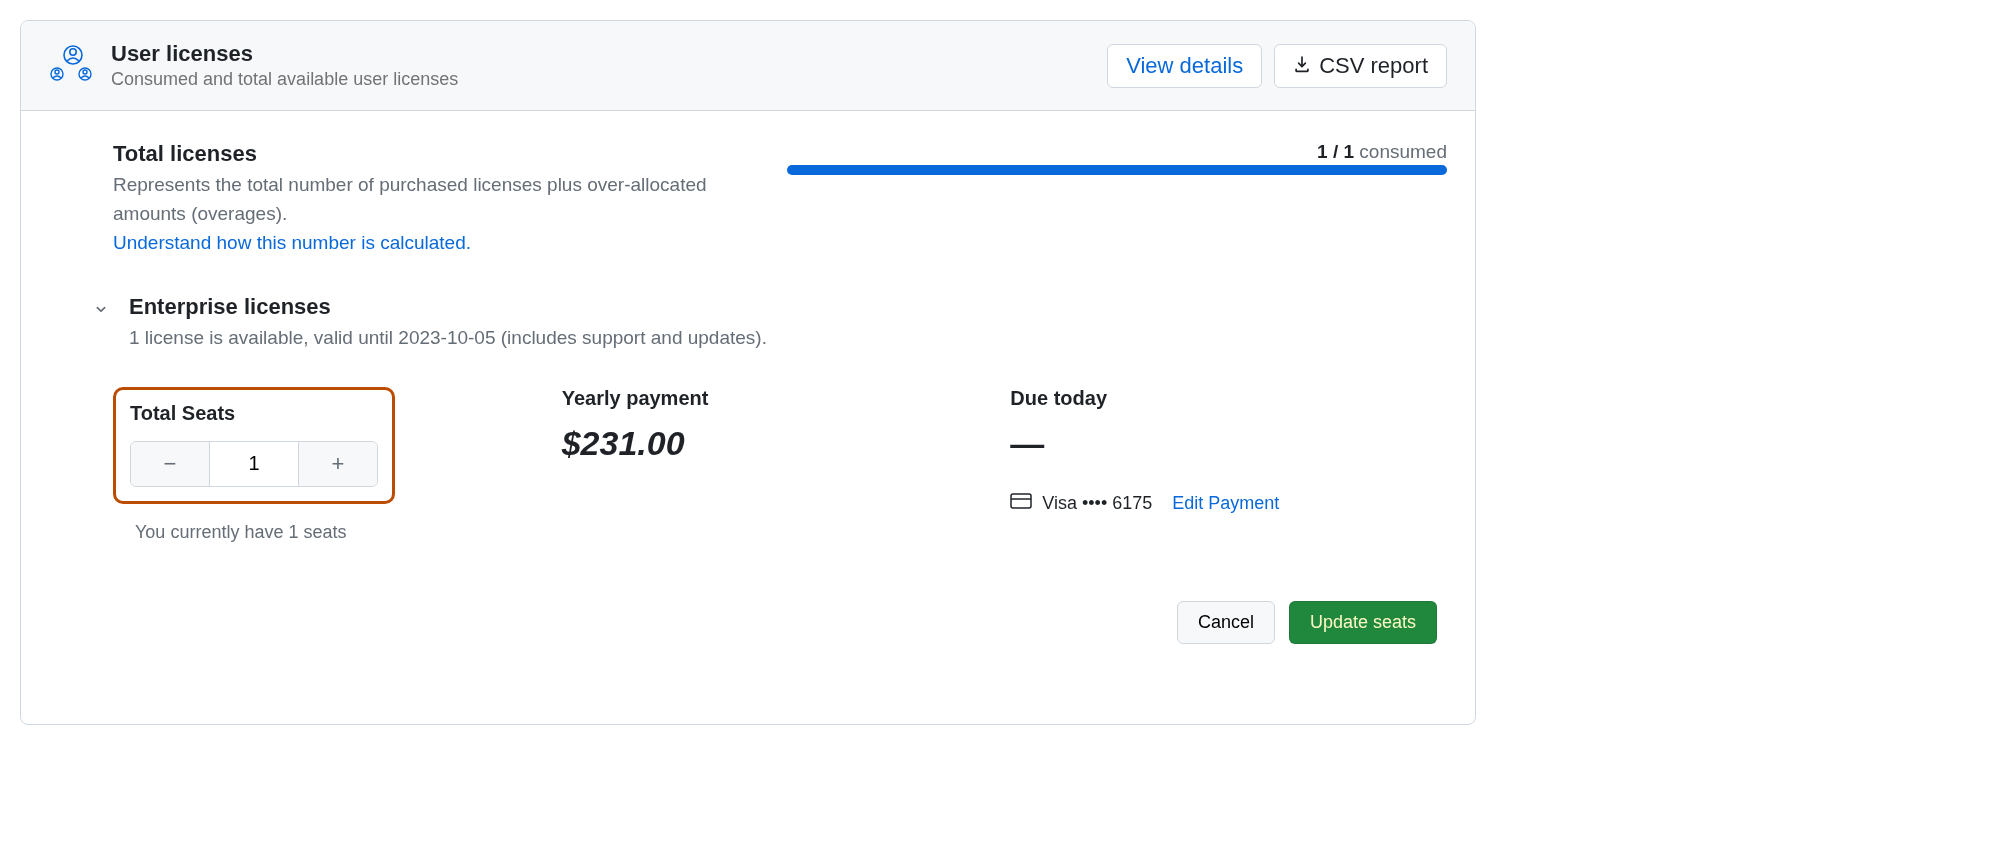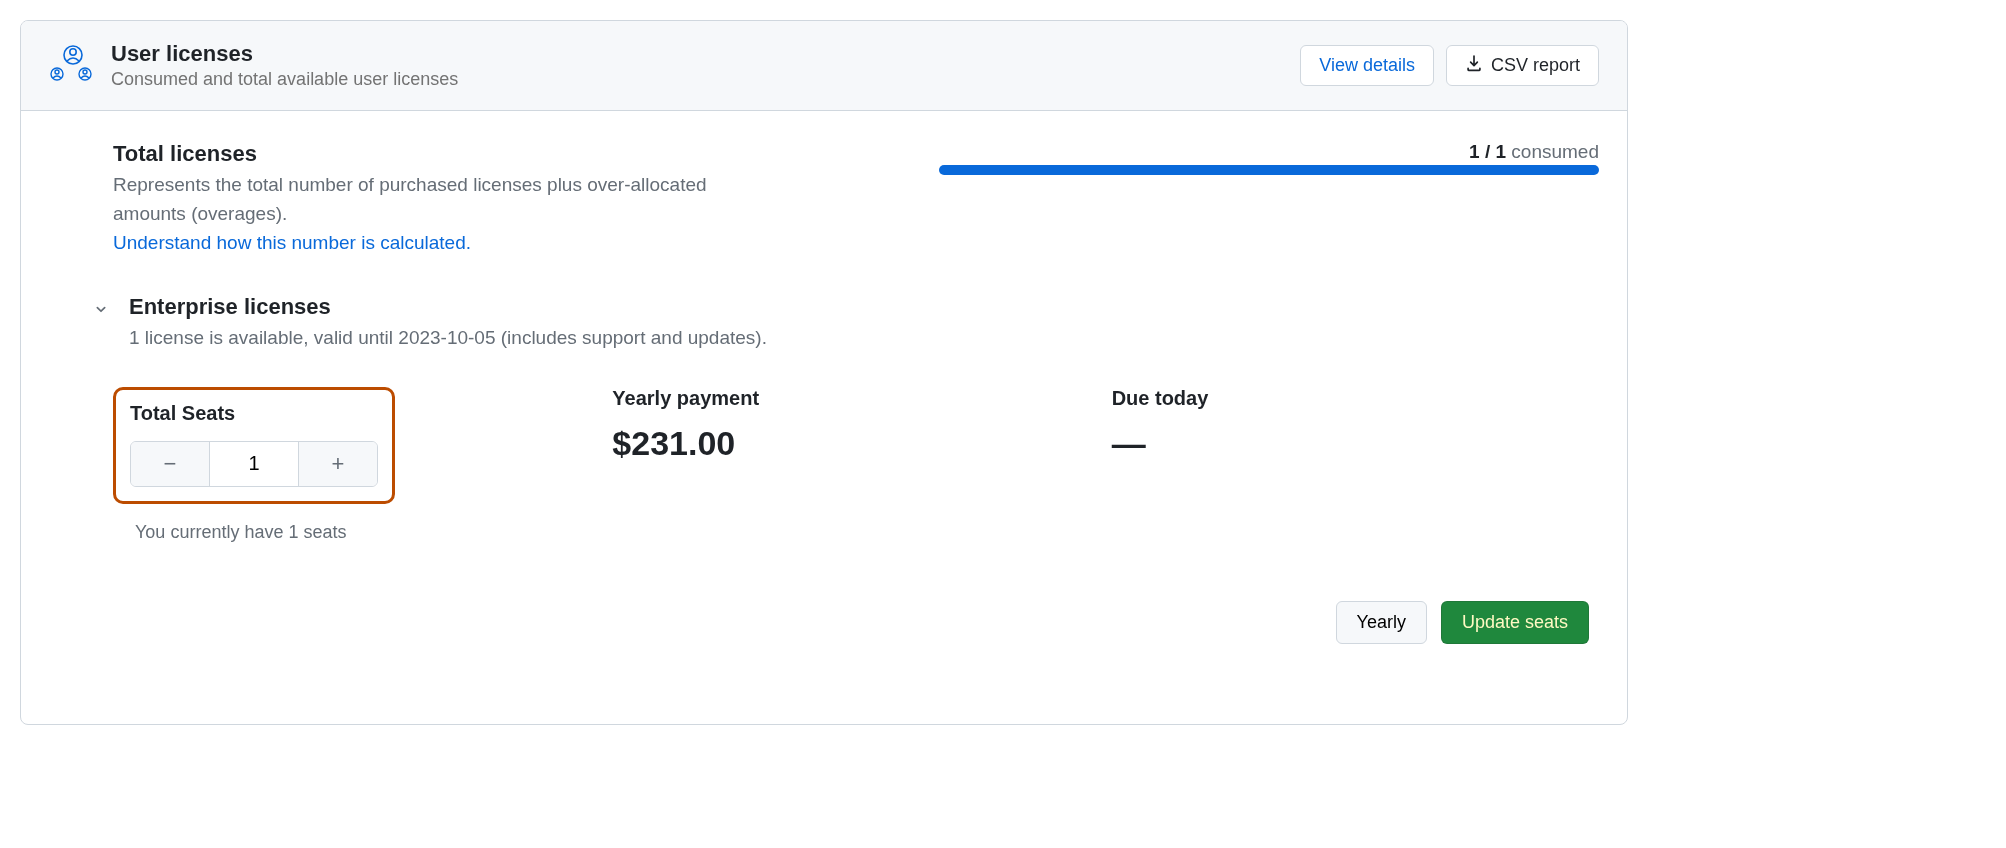--- a/index.html
+++ b/index.html
@@ -7,21 +7,21 @@
     margin: 0;
     padding: 20px;
     font-family: -apple-system, BlinkMacSystemFont, "Segoe UI", Helvetica, Arial, sans-serif;
     background: #fff;
     color: #1f2328;
   }
   .panel {
     border: 1px solid #d0d7de;
     border-radius: 8px;
     overflow: hidden;
-    width: 1608px;
+    width: 1456px;
   }
   .panel-header {
     display: flex;
     align-items: center;
     justify-content: space-between;
     padding: 20px 28px;
     background: #f6f8fa;
     border-bottom: 1px solid #d0d7de;
   }
   .header-left {
@@ -35,21 +35,21 @@
     position: relative;
     flex-shrink: 0;
   }
   .header-titles { display:flex; flex-direction:column; gap:2px; }
   .header-title { font-size: 22px; font-weight: 600; margin:0; }
   .header-sub { font-size: 18px; color:#737373; margin:0; }
   .header-actions { display:flex; gap:12px; }
   .btn {
     display:inline-flex; align-items:center; gap:8px;
     padding: 8px 18px;
-    font-size: 18px;
+    font-size: 22px;
     background:#fff;
     border:1px solid #d0d7de;
     border-radius:6px;
     cursor:pointer;
     font-weight:500;
     color:#1f2328;
   }
   .btn-link { color:#0969da; }
   .panel-body {
     padding: 30px 28px 40px 70px;
@@ -108,21 +108,21 @@
   .stepper input {
     width:90px; height:44px;
     border:none;
     border-left:1px solid #d0d7de;
     border-right:1px solid #d0d7de;
     text-align:center;
     font-size:20px;
     outline:none;
   }
   .seats-note { font-size:18px; color:#656d76; margin-top:18px; margin-left:22px;}
-  .price { font-size:34px; font-weight:600; margin:0; }
+  .price { font-size:34px; font-weight:600; margin:0;font-style:italic; }
   .dash { font-size:34px; font-weight:600; margin:0;}
   .pay-row { display:flex; align-items:center; gap:10px; margin-top:30px; font-size:18px;}
   .pay-row .edit { color:#0969da; cursor:pointer; margin-left:10px;}
   .action-row { display:flex; justify-content:flex-end; gap:14px; margin-top:40px; margin-right:10px;}
   .btn-primary {
     background:#1f883d;
     color:#fef9c3;
     border:1px solid rgba(31,35,40,0.15);
     font-weight:400;
     padding:10px 20px;
@@ -230,25 +230,35 @@
         </div>
 
         <div>
           <p class="col-label">Yearly payment</p>
           <p class="price">$231.00</p>
         </div>
 
         <div>
           <p class="col-label">Due today</p>
           <p class="dash">—</p>
+          <div class="pay-row">
+            <span>
+              <svg width="22" height="16" viewBox="0 0 22 16" fill="none" stroke="#1f2328" stroke-width="1.5">
+                  <rect x="1" y="1" width="20" height="14" rx="2"></rect>
+                  <line x1="1" y1="6" x2="21" y2="6"></line>
+                </svg>
+            </span>
+            <span>Visa •••• 6175</span>
+            <a class="edit">Edit Payment</a>
+          </div>
         </div>
 
       </div>
 
       <div class="action-row">
-        <button class="btn-secondary">Yearly</button>
+        <button class="btn-secondary">Cancel</button>
         <button class="btn-primary">Update seats</button>
       </div>
 
     </div>
 
   </div>
 </div>
 
 </body></html>

